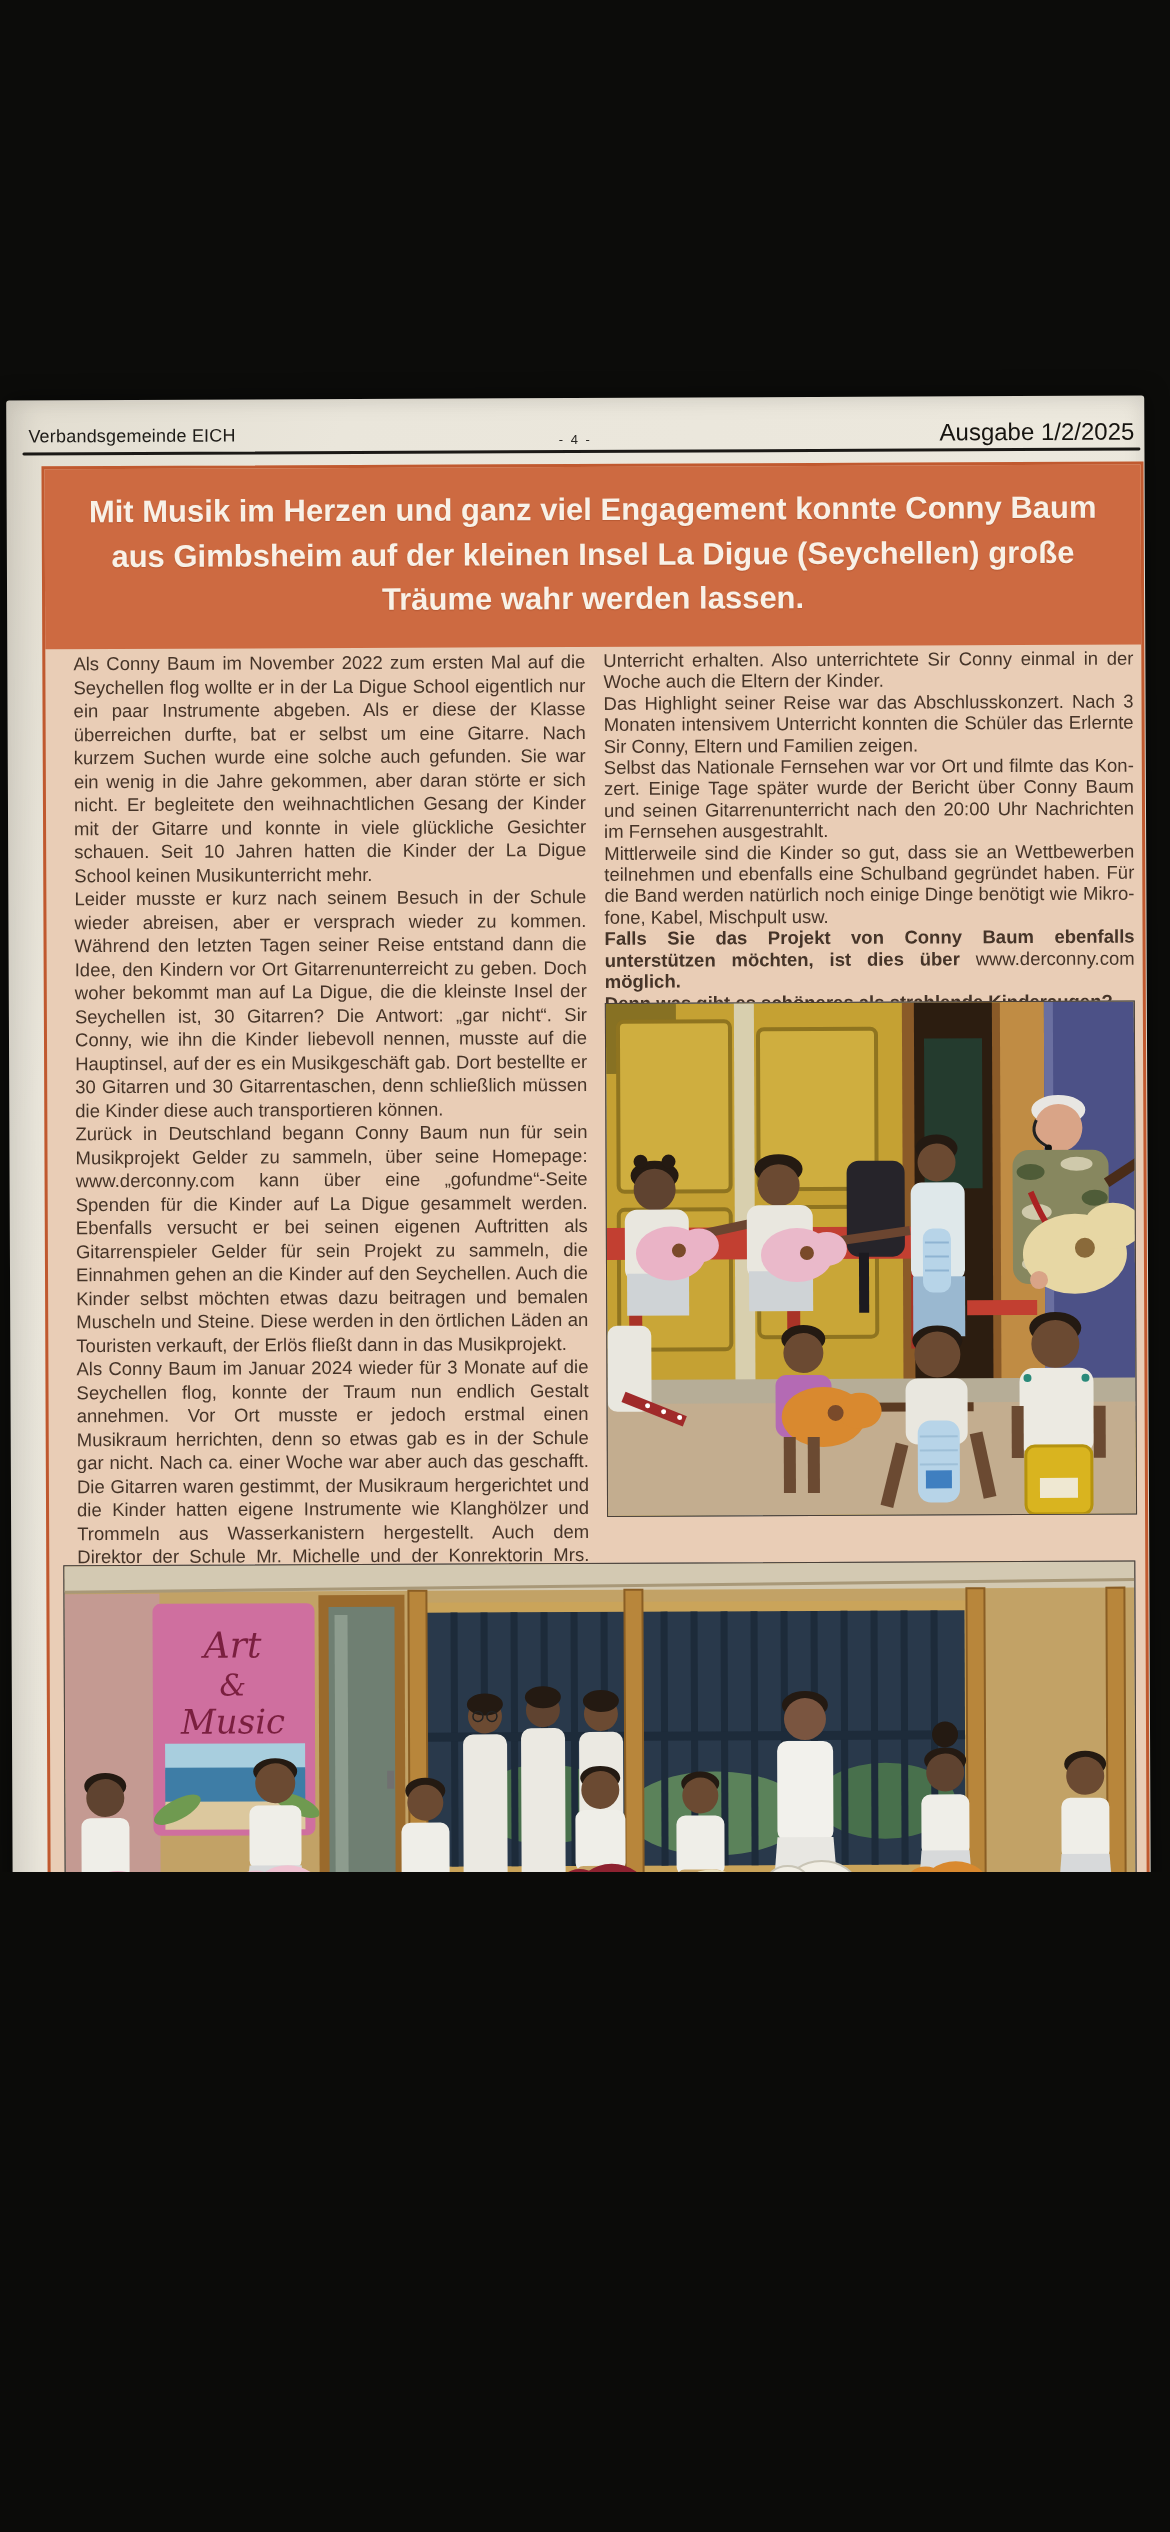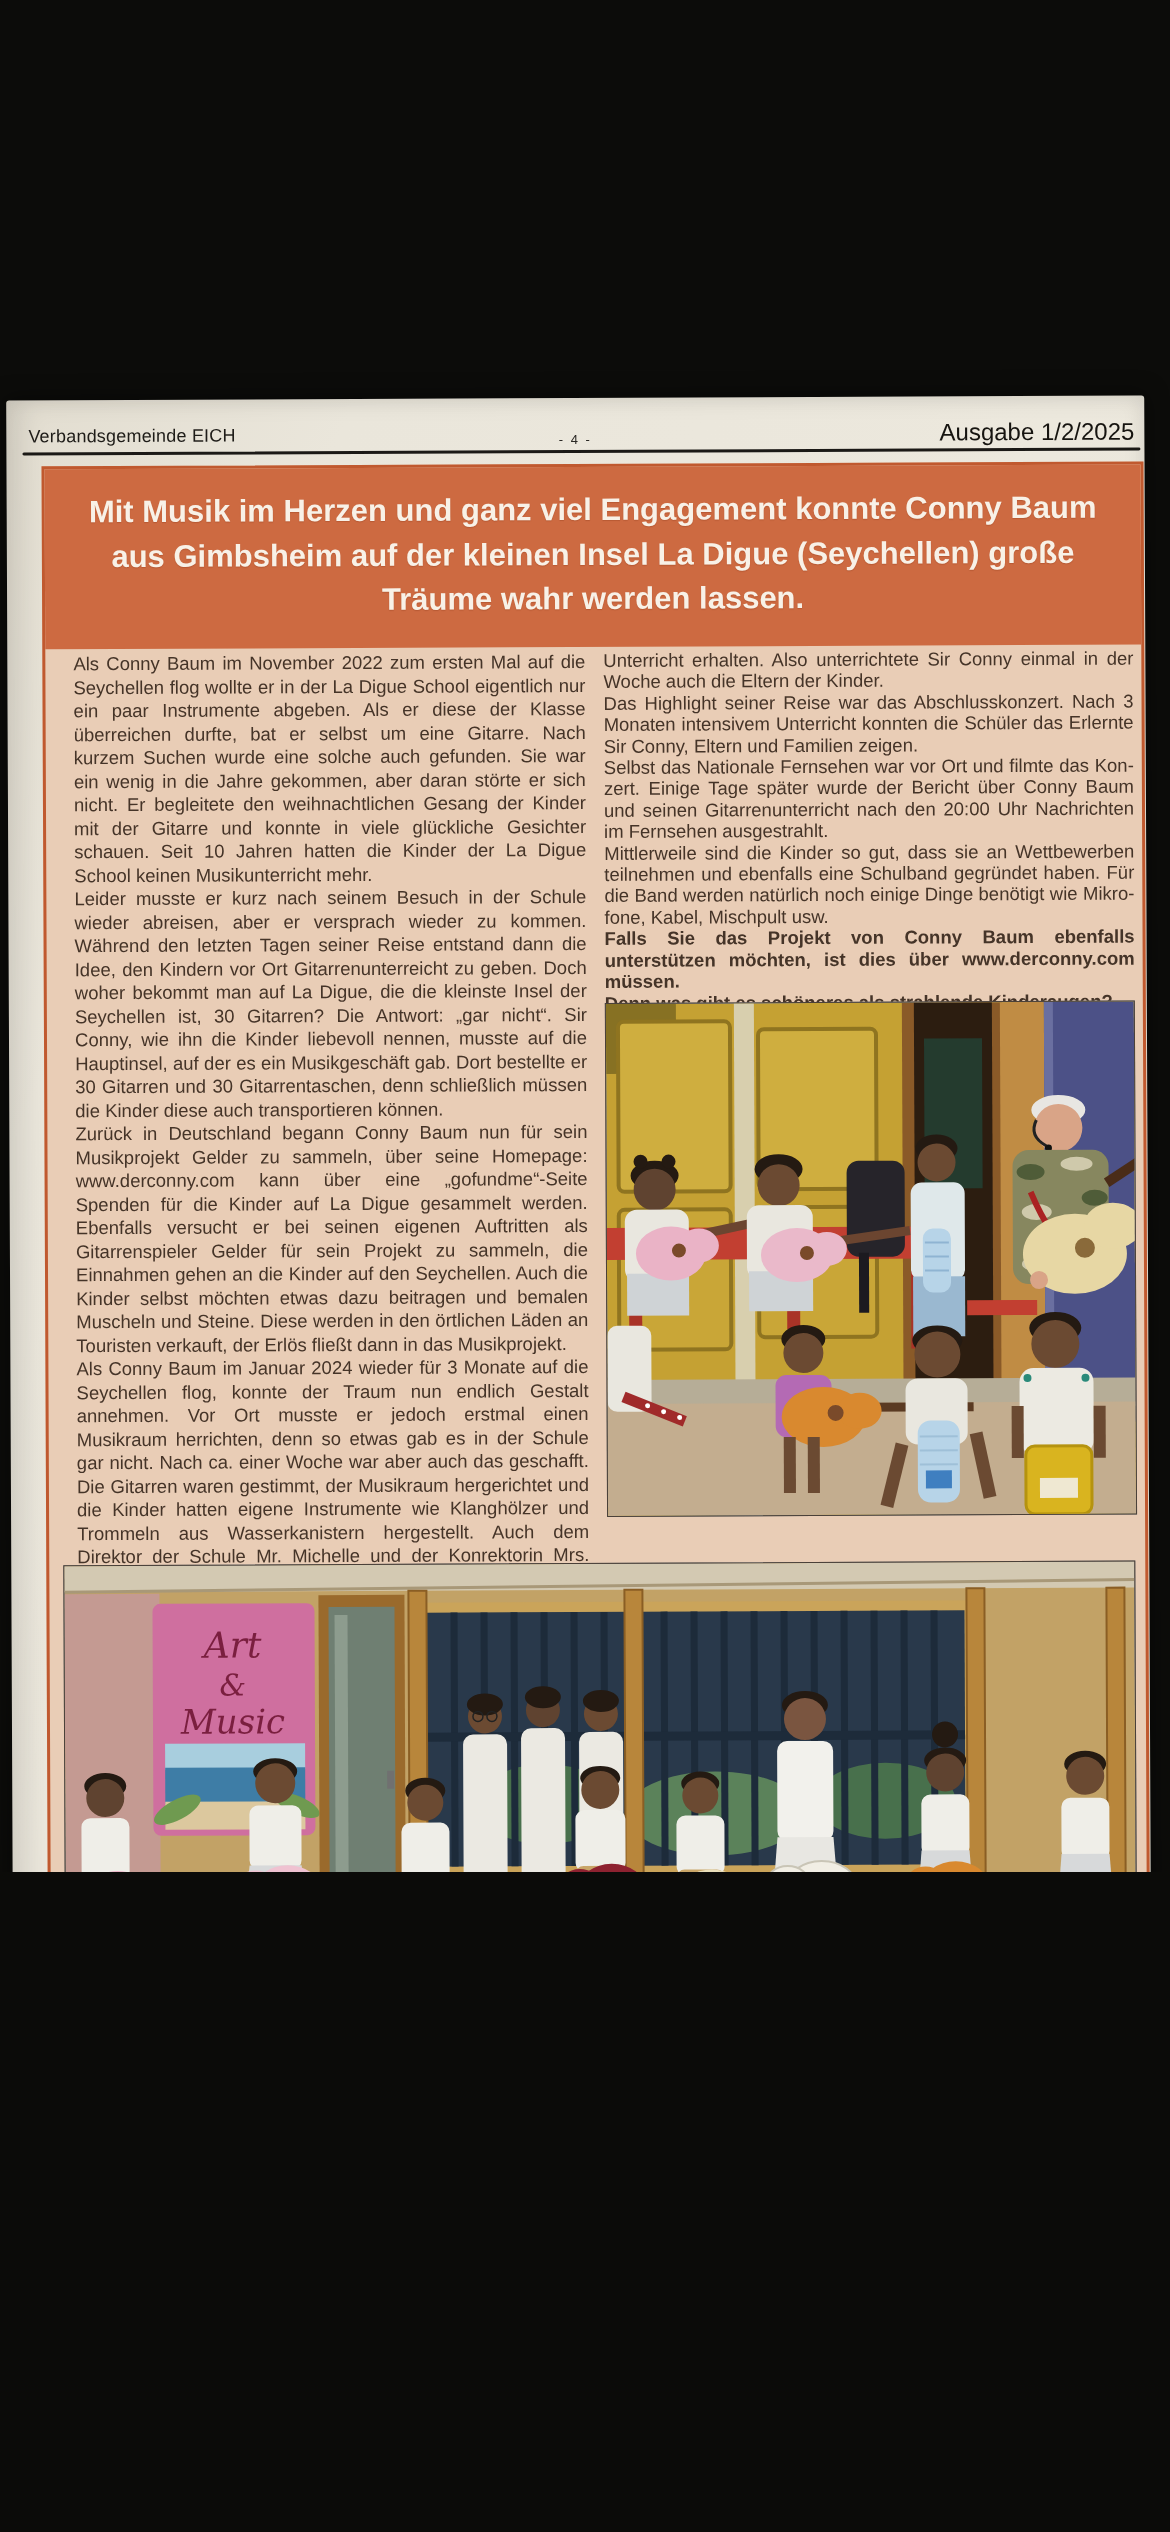--- a/index.html
+++ b/index.html
@@ -19,21 +19,21 @@
          border:3px solid #c0592f;background:#e9cdb6;box-sizing:border-box;}
   #headline{position:absolute;left:0;top:0;width:100%;height:180px;background:#cd6a41;
             display:flex;align-items:center;justify-content:center;box-sizing:border-box;padding:6px 42px 10px;}
   #headline .hl{color:#f8f1e7;font-weight:bold;font-size:31px;line-height:1.45;text-align:center;
                 text-shadow:0 1px 1px rgba(120,40,10,.25);}
   .col{position:absolute;color:#453428;text-align:justify;}
   .col p{margin:0;}
   #col-left{left:28px;top:183px;width:512px;font-size:18.5px;line-height:23.5px;}
   #col-right{left:558px;top:183px;width:530px;font-size:18.5px;line-height:21.4px;}
   .bold-p{font-weight:bold;}
-  .bold-p .plain{font-weight:bold;}
+  .bold-p .plain{font-weight:normal;}
   .photo{position:absolute;border:1px solid #4a4038;box-sizing:border-box;background:#888;overflow:hidden;}
   #photo-classroom{left:558px;top:536px;width:530px;height:514px;}
   #photo-group{left:14px;top:1096px;width:1072px;height:514px;}
   .photo svg{display:block;}
 </style>
 </head>
 <body>
 
 <div id="stage">
   <div id="paper">
@@ -53,21 +53,21 @@
         <p>Leider musste er kurz nach seinem Besuch in der Schule wieder abreisen, aber er versprach wieder zu kommen. Während den letzten Tagen seiner Reise entstand dann die Idee, den Kindern vor Ort Gitarrenunterreicht zu geben. Doch woher bekommt man auf La Digue, die die kleinste Insel der Seychellen ist, 30 Gitarren? Die Antwort: „gar nicht“. Sir Conny, wie ihn die Kinder liebevoll nennen, musste auf die Hauptinsel, auf der es ein Musikgeschäft gab. Dort bestellte er 30 Gitarren und 30 Gitarrentaschen, denn schließlich müssen die Kinder diese auch transportieren können.</p>
         <p>Zurück in Deutschland begann Conny Baum nun für sein Musik­projekt Gelder zu sammeln, über seine Homepage: www.der­conny.com kann über eine „gofundme“-Seite Spenden für die Kinder auf La Digue gesammelt werden. Ebenfalls versucht er bei seinen eigenen Auftritten als Gitarrenspieler Gelder für sein Projekt zu sammeln, die Einnahmen gehen an die Kinder auf den Seychellen. Auch die Kinder selbst möchten etwas dazu beitra­gen und bemalen Muscheln und Steine. Diese werden in den örtlichen Läden an Touristen verkauft, der Erlös fließt dann in das Musikprojekt.</p>
         <p>Als Conny Baum im Januar 2024 wieder für 3 Monate auf die Sey­chellen flog, konnte der Traum nun endlich Gestalt annehmen. Vor Ort musste er jedoch erstmal einen Musikraum herrichten, denn so etwas gab es in der Schule gar nicht. Nach ca. einer Woche war aber auch das geschafft. Die Gitarren waren gestimmt, der Musik­raum hergerichtet und die Kinder hatten eigene Instrumente wie Klanghölzer und Trommeln aus Wasserkanistern hergestellt. Auch dem Direktor der Schule Mr. Michelle und der Konrektorin Mrs. Eveline blieb das Engagement und die Leidenschaft mit der Sir Conny die Kinder unterrichtete nicht verborgen. Mit deren Hilfe wurde der Minister für Kunst und Kultur auf die Schule aufmerk­sam. Dieser versprach ihm und den Kindern eine Musiklehrerin, die auch nach seiner Abreise Musikunterricht geben würde. Auch die Eltern der Kinder waren begeistert und wollten ebenfalls</p>
       </div>
 
       <div class="col" id="col-right">
         <p>Unterricht erhalten. Also unterrichtete Sir Conny einmal in der Woche auch die Eltern der Kinder.</p>
         <p>Das Highlight seiner Reise war das Abschlusskonzert. Nach 3 Monaten intensivem Unterricht konnten die Schüler das Erlernte Sir Conny, Eltern und Familien zeigen.</p>
         <p>Selbst das Nationale Fernsehen war vor Ort und filmte das Kon­zert. Einige Tage später wurde der Bericht über Conny Baum und seinen Gitarrenunterricht nach den 20:00 Uhr Nachrichten im Fernsehen ausgestrahlt.</p>
         <p>Mittlerweile sind die Kinder so gut, dass sie an Wettbewerben teilnehmen und ebenfalls eine Schulband gegründet haben. Für die Band werden natürlich noch einige Dinge benötigt wie Mikro­fone, Kabel, Mischpult usw.</p>
-        <p class="bold-p"><span>Falls Sie das Projekt von Conny Baum ebenfalls unterstützen möchten, ist dies über </span><span class="plain">www.derconny.com</span><span> müssen.</span></p>
+        <p class="bold-p"><span>Falls Sie das Projekt von Conny Baum ebenfalls unterstützen möchten, ist dies über </span><span class="plain">www.derconny.com</span><span> möglich.</span></p>
         <p class="bold-p">Denn was gibt es schöneres als strahlende Kinderaugen?</p>
         <p>Die nächste Reise nach La Digue steht im Januar 2025 an.</p>
       </div>
 
       <div class="photo" id="photo-classroom">
         <svg width="528" height="512" viewBox="0 0 528 512">
 
           <rect x="0" y="0" width="528" height="512" fill="#c5a133"></rect>
           <rect x="0" y="0" width="70" height="70" fill="#77651f" opacity="0.8"></rect>
           <g>

